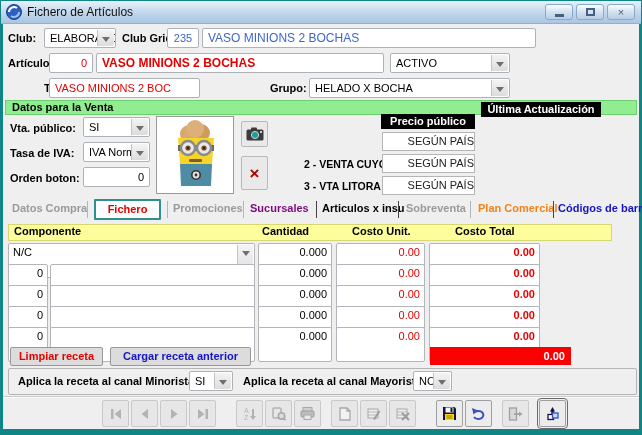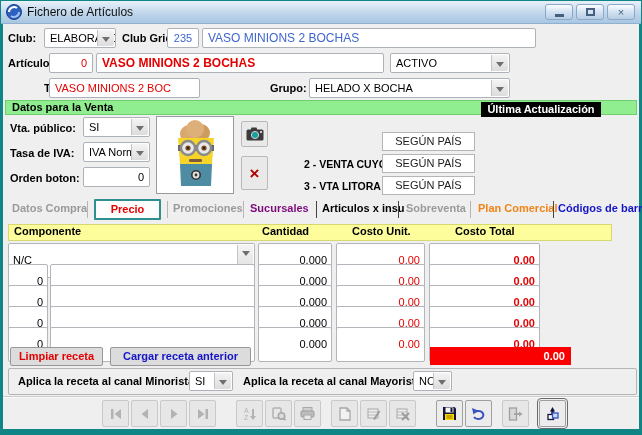--- a/index.html
+++ b/index.html
@@ -21,29 +21,29 @@
   .center{text-align:center;}
   .red{color:#e40000;}
   .redb{color:#e40000;font-weight:bold;}
   .blue{color:#3f66cf;}
   .big{font-size:12px;}
   .greenbar{position:absolute;left:5px;top:100px;width:632px;height:15px;background:#90ee90;border:1px solid #6fce6f;font-size:11px;font-weight:bold;line-height:13px;padding-left:6px;color:#000;}
   .imgbox{position:absolute;left:156px;top:116px;width:78px;height:78px;background:#fff;border:1px solid #9a9a9a;display:flex;align-items:center;justify-content:center;}
   .sqbtn{position:absolute;left:241px;width:27px;background:#e9e9e9;border:1px solid #b9b9b9;border-radius:2px;display:flex;align-items:center;justify-content:center;cursor:default;}
   .blackhdr{position:absolute;height:15px;background:#000;color:#fff;font-size:11px;font-weight:bold;text-align:center;line-height:15px;}
   .price-lbl{position:absolute;width:74px;font-size:10.5px;font-weight:bold;text-align:right;line-height:19px;white-space:nowrap;}
-  .price-f{position:absolute;left:382px;width:93px;height:19px;background:#fff;border:1px solid #b5b5b5;font-size:11px;text-align:center;line-height:17px;color:#222;}
+  .price-f{position:absolute;left:382px;width:93px;height:19px;background:#fff;border:1px solid #b5b5b5;font-size:11px;text-align:right;line-height:17px;color:#222;}
   .cyanbox{position:absolute;left:481px;top:132px;width:132px;height:19px;background:#a7fbfb;border:1px solid #7ad0d0;font-size:11px;font-weight:bold;color:#1b3c8f;text-align:center;line-height:17px;}
   .tab{position:absolute;top:202px;font-size:11px;font-weight:bold;white-space:nowrap;}
   .tab-sep{position:absolute;top:201px;width:1px;height:17px;background:#b5b5b5;}
   .tab-sep.dark{background:#444;}
   .tab-active-box{position:absolute;left:94px;top:199px;width:67px;height:21px;background:#fdfdfd;border:2px solid #2f8f8f;border-radius:1px;text-align:center;font-size:11px;font-weight:bold;line-height:17px;color:#e80000;}
   .yellowhdr{position:absolute;left:8px;top:224px;width:604px;height:17px;background:#fdfd9b;border:1px solid #d8d870;}
   .yh-lbl{position:absolute;top:225px;font-size:11px;font-weight:bold;color:#000;}
-  .tf{position:absolute;height:35px;background:#fff;border:1px solid #b2b6bb;border-radius:2px;font-size:11px;line-height:17px;padding:8px 4px;white-space:nowrap;overflow:hidden;}
+  .tf{position:absolute;height:35px;background:#fff;border:1px solid #b2b6bb;border-radius:2px;font-size:11px;line-height:17px;padding:0 4px;white-space:nowrap;overflow:hidden;}
   .ddt{padding-right:19px;}
   .ddt::before{content:"";position:absolute;right:1px;top:1px;bottom:1px;width:15px;background:linear-gradient(#f4f4f4,#dcdcdc);border-left:1px solid #c3c3c3;}
   .ddt::after{content:"";position:absolute;right:4px;top:7px;border:4px solid transparent;border-top:5px solid #6f6f6f;}
   .graybtn{position:absolute;height:19px;background:#dcdcdc;border:1px solid #989898;border-radius:2px;font-size:11px;font-weight:bold;text-align:center;line-height:17px;cursor:default;}
   .totalbox{position:absolute;left:430px;top:347px;width:141px;height:18px;background:#fb0000;color:#fff;font-size:11px;font-weight:bold;text-align:right;line-height:18px;padding-right:6px;}
   .aplica-panel{position:absolute;left:8px;top:368px;width:629px;height:27px;border:1px solid #b5b5b5;border-radius:2px;}
   .toolbar-line1{position:absolute;left:3px;top:396px;width:636px;height:1px;background:#cccccc;}
   .toolbar-line2{position:absolute;left:3px;top:397px;width:636px;height:1px;background:#fafafa;}
   .toolbar{position:absolute;left:102px;top:400px;display:flex;align-items:center;}
   .tbtn{width:27px;height:27px;background:#e7e7e7;border:1px solid #c9c9c9;border-radius:2px;display:flex;align-items:center;justify-content:center;margin-right:2px;}
@@ -130,31 +130,32 @@
       <rect x="0.5" y="2.5" width="17" height="11" rx="1.5" fill="#3b3b3b"></rect>
       <rect x="5" y="0.5" width="6" height="3" rx="1" fill="#3b3b3b"></rect>
       <circle cx="9" cy="8" r="3.6" fill="#19a0a0" stroke="#d0d0d0" stroke-width="1"></circle>
       <rect x="14" y="4" width="2" height="2" fill="#cfcfcf"></rect>
     </svg>
   </div>
   <div class="sqbtn" style="top:156px;height:34px;">
     <span style="color:#b00000;font-size:17px;font-weight:bold;line-height:1;">×</span>
   </div>
 
+  <div class="blackhdr" style="left:381px;top:114px;width:94px;">Precio público</div>
   <div class="blackhdr" style="left:481px;top:102px;width:120px;">Última Actualización</div>
 
   <div class="price-f" style="top:132px;">SEGÚN PAÍS</div>
   <span class="price-lbl" style="left:304px;top:155px;">2 - VENTA CUYO</span>
   <div class="price-f" style="top:154px;">SEGÚN PAÍS</div>
   <span class="price-lbl" style="left:304px;top:177px;">3 - VTA LITORA :</span>
   <div class="price-f" style="top:176px;">SEGÚN PAÍS</div>
 
   <span class="tab" style="left:12px;color:#9a9a9a;">Datos Compra</span>
   <div class="tab-sep" style="left:87px;"></div>
-  <div class="tab-active-box">Precio</div>
+  <div class="tab-active-box">Fichero</div>
   <div class="tab-sep" style="left:167px;"></div>
   <span class="tab" style="left:173px;color:#9a9a9a;">Promociones</span>
   <div class="tab-sep" style="left:243px;"></div>
   <span class="tab" style="left:250px;color:#7d0a7d;">Sucursales</span>
   <div class="tab-sep dark" style="left:316px;"></div>
   <span class="tab" style="left:322px;color:#000;">Articulos x insu</span>
   <div class="tab-sep dark" style="left:398px;"></div>
   <span class="tab" style="left:406px;color:#9a9a9a;">Sobreventa</span>
   <div class="tab-sep" style="left:470px;"></div>
   <span class="tab" style="left:478px;color:#f08418;">Plan Comercial</span>

